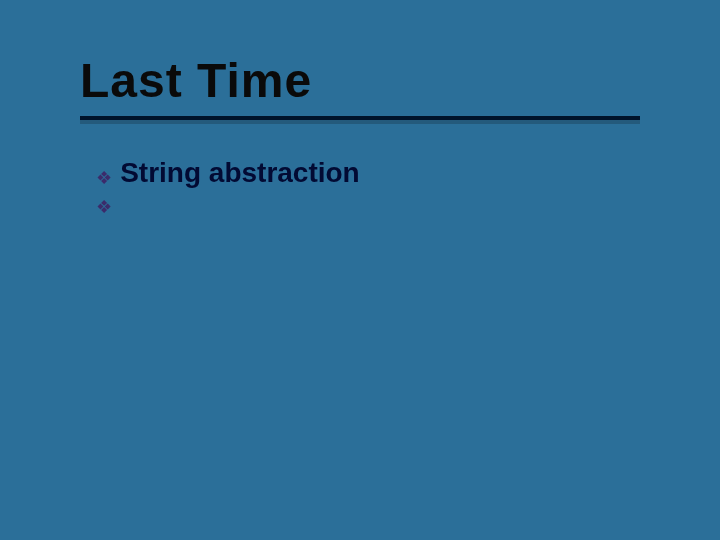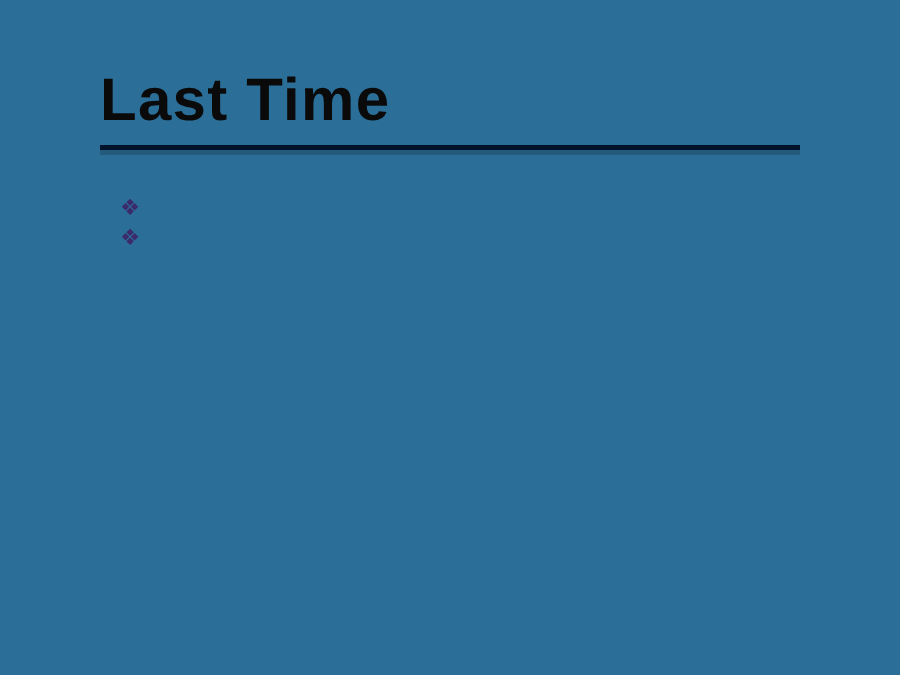--- a/index.html
+++ b/index.html
@@ -69,20 +69,21 @@
 
   <div class="title-wrap">
     <div class="title">Last Time</div>
     <div class="title-underline"></div>
   </div>
 
   <div class="body">
 
     <div class="bullet-row">
       <span class="bullet-icon">❖</span>
+      <span class="bullet-text">String abstraction</span>
     </div>
 
     <div class="bullet-row">
       <span class="bullet-icon">❖</span>
     </div>
 
   </div>
 
 </div>
 

